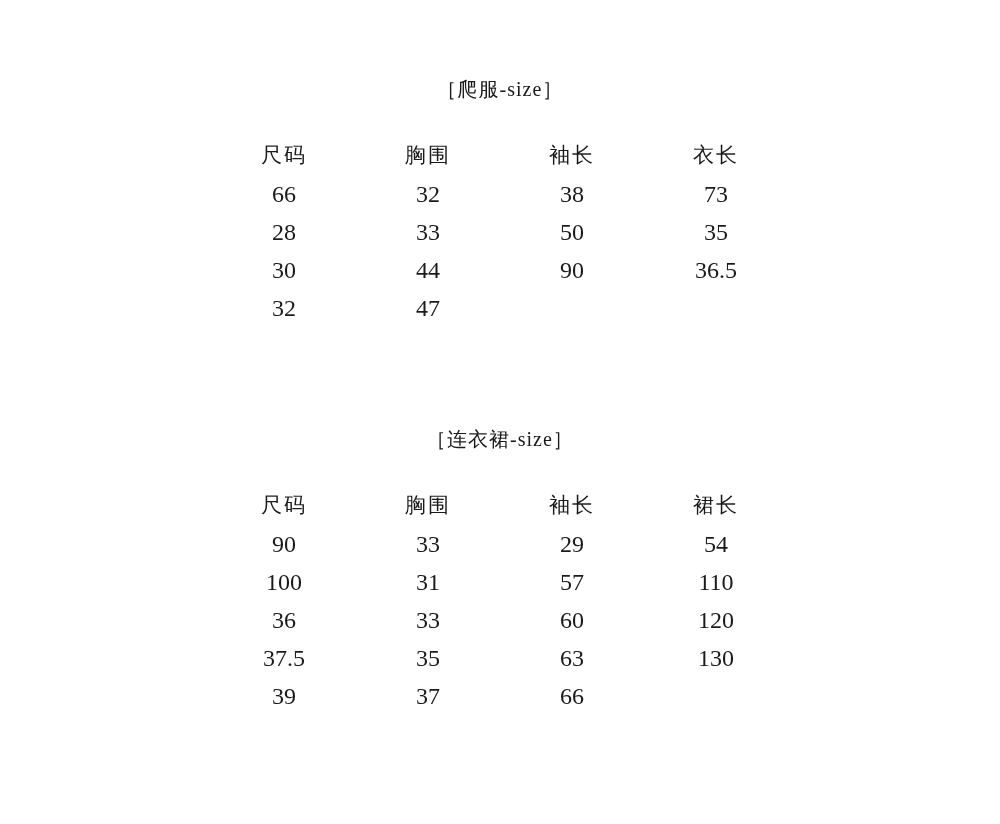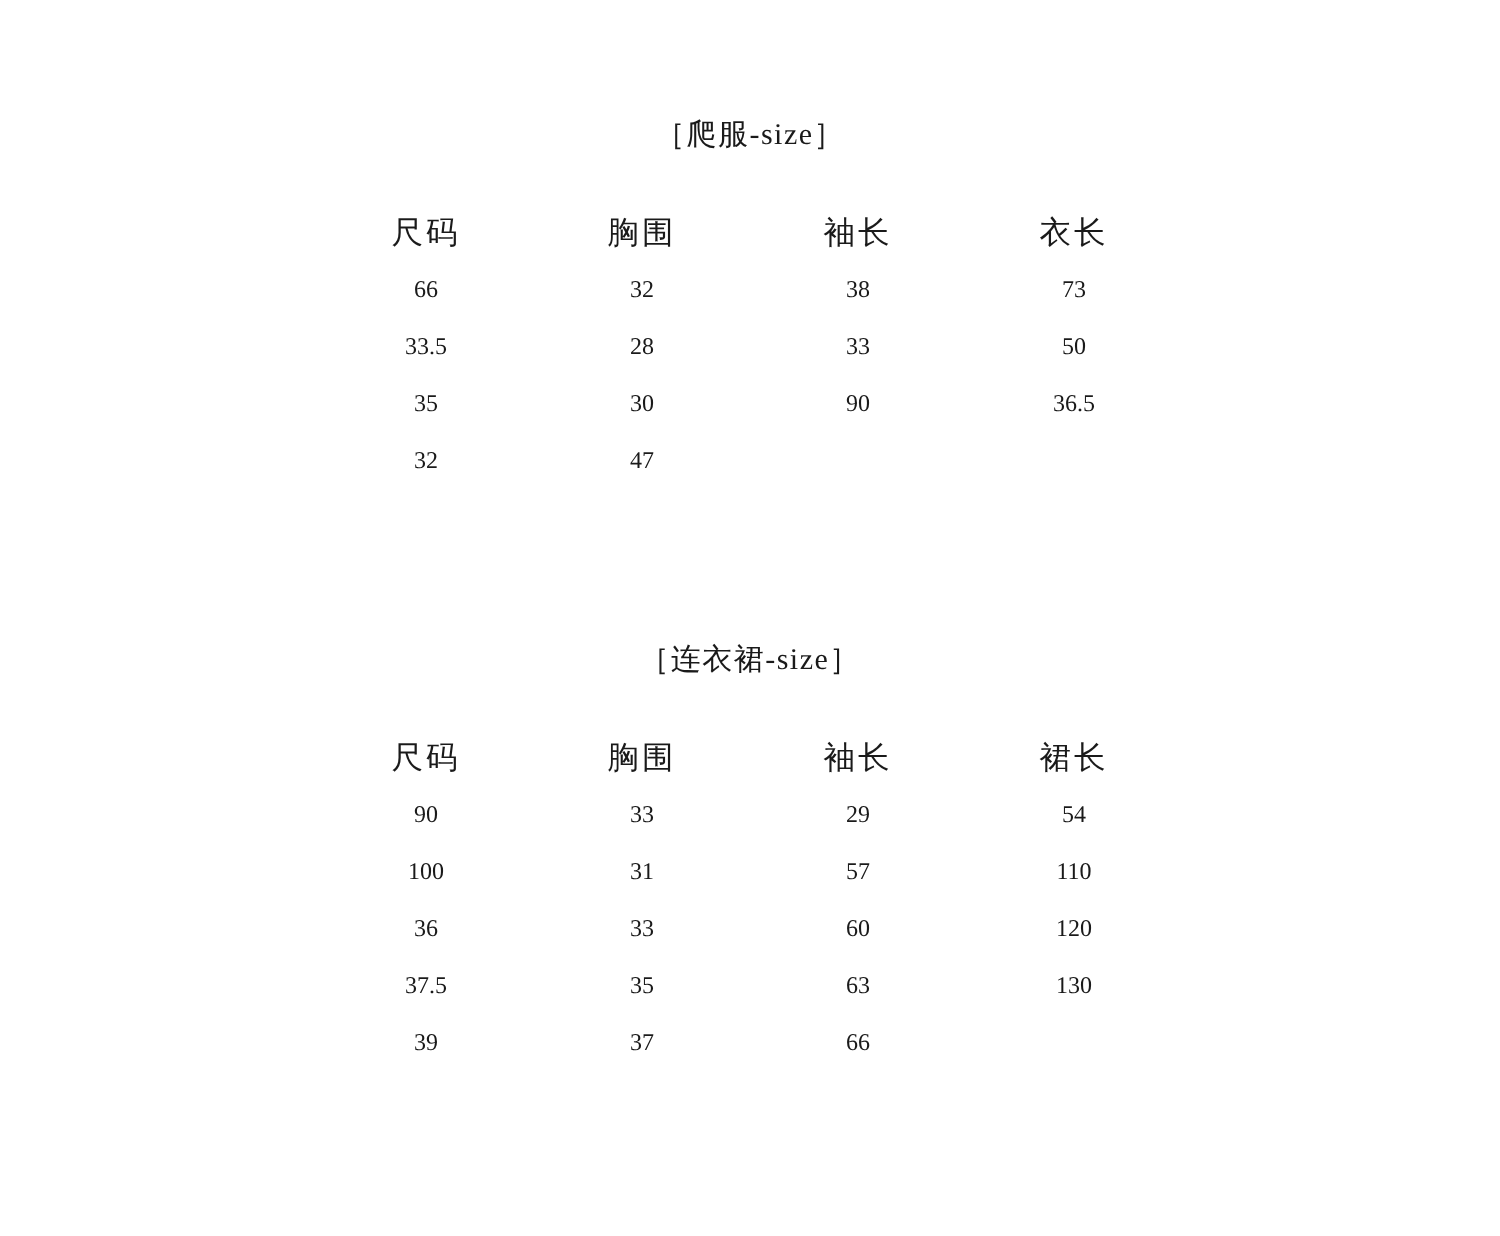--- a/index.html
+++ b/index.html
@@ -34,21 +34,21 @@
   }
   .table-grid {
     margin: 0 auto;
     display: grid;
     grid-template-columns: 120px 120px 120px 120px;
     justify-content: center;
     column-gap: 24px;
   }
   .cell {
     text-align: center;
-    font-size: 16px;
+    font-size: 24px;
     color: #1a1a1a;
     line-height: 38px;
     font-family: "Liberation Serif", "DejaVu Serif", serif;
   }
   .cell.header {
     font-size: 21px;
     letter-spacing: 2px;
     line-height: 40px;
   }
   
@@ -67,27 +67,27 @@
       <div class="cell header">尺码</div>
       <div class="cell header">胸围</div>
       <div class="cell header">袖长</div>
       <div class="cell header">衣长</div>
 
       <div class="cell">66</div>
       <div class="cell">32</div>
       <div class="cell">38</div>
 
       <div class="cell">73</div>
-      <div class="cell">33.5</div>
       <div class="cell">28</div>
       <div class="cell">33</div>
 
       <div class="cell">50</div>
       <div class="cell">35</div>
       <div class="cell">30</div>
+      <div class="cell">44</div>
 
       <div class="cell">90</div>
       <div class="cell">36.5</div>
       <div class="cell">32</div>
       <div class="cell">47</div>
     </div>
   </section>
 
   <section class="size-table" id="table-1">
     <div class="table-title">［连衣裙-size］</div>

